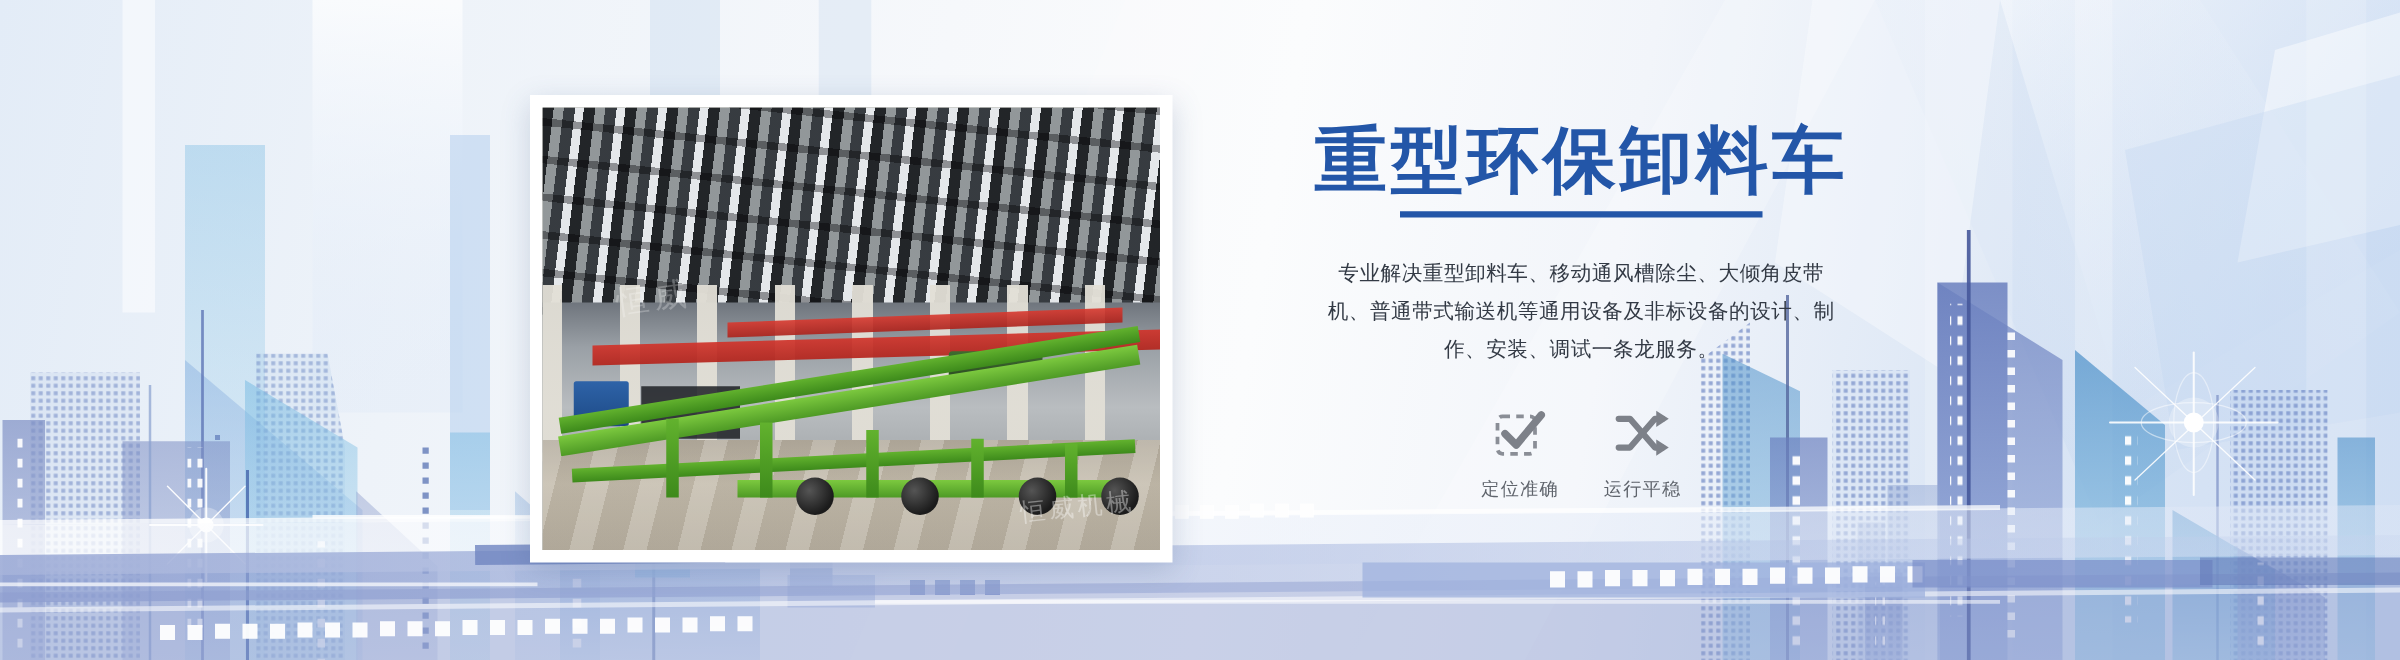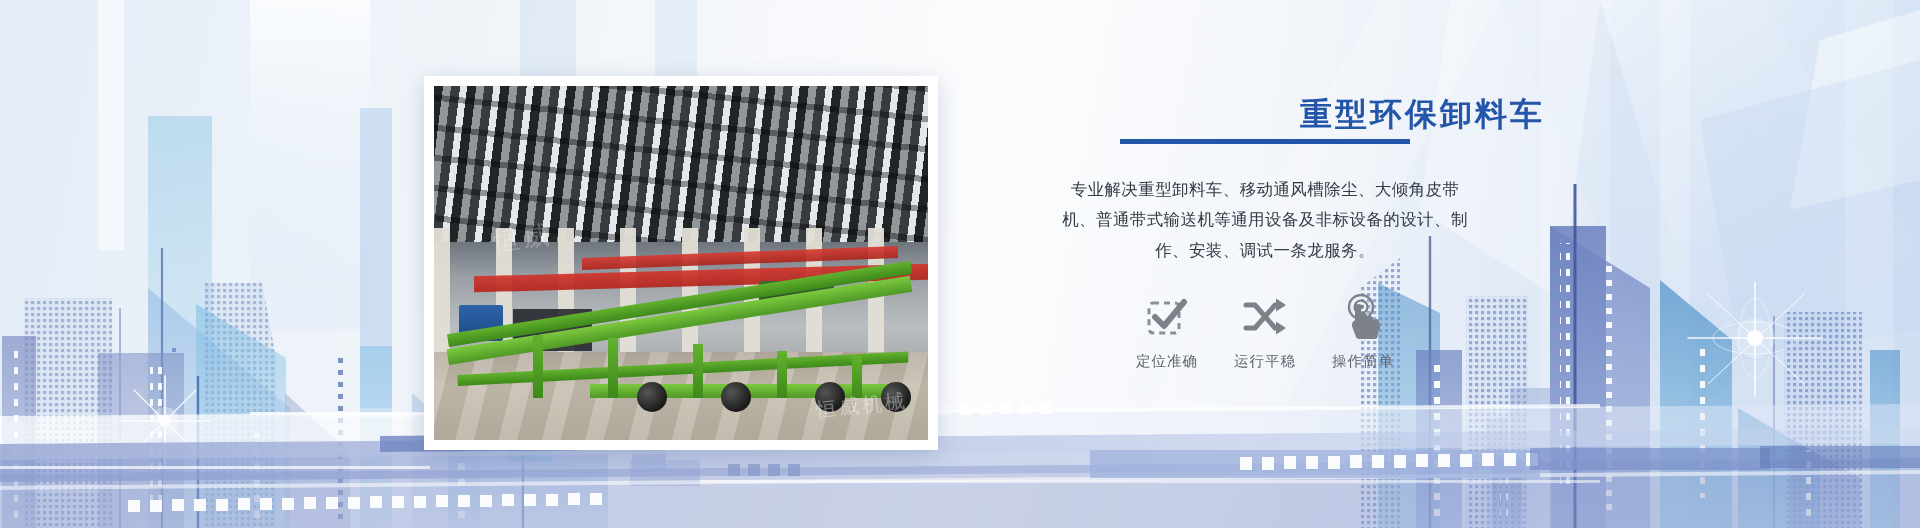--- a/index.html
+++ b/index.html
@@ -81,22 +81,22 @@
     font-family:"Liberation Serif","DejaVu Serif",serif;white-space:nowrap;}
   .ph-wm2{position:absolute;left:12%;top:38%;color:rgba(255,255,255,.26);
     font-size:26px;letter-spacing:4px;transform:rotate(-8deg);
     font-family:"Liberation Serif","DejaVu Serif",serif;white-space:nowrap;}
 
   
   .content{
     position:absolute;left:985px;top:96px;width:560px;text-align:center;
   }
   .title{
-    font-size:32px;font-weight:bold;color:#2356a8;letter-spacing:3px;
-    line-height:1.15;margin:0 0 4px 0;white-space:nowrap;text-align:right;
+    font-size:58px;font-weight:bold;color:#2356a8;letter-spacing:3px;
+    line-height:1.15;margin:0 0 4px 0;white-space:nowrap;
   }
   .title-rule{
     width:290px;height:5px;background:#2356a8;margin:6px auto 0 auto;
   }
   .desc{
     margin:30px auto 16px auto;width:420px;
     font-size:16.5px;line-height:1.85;color:#333a45;letter-spacing:.4px;
   }
   .features{
     display:flex;justify-content:center;align-items:center;
@@ -530,33 +530,17 @@
             <path d="M3 31 H12 L32 8 H38" stroke="#7d8189" stroke-width="5" stroke-linecap="round" stroke-linejoin="round"></path>
             <path d="M33 1.5 L43 8 L33 14.5 Z" fill="#7d8189"></path>
             <path d="M33 24.5 L43 31 L33 37.5 Z" fill="#7d8189"></path>
           </svg>
         </div>
         <div class="feat-label">运行平稳</div>
       </div>
 
 
 
-      <div class="feat">
-        <div class="feat-ico">
-          <svg width="42" height="46" viewBox="0 0 42 46" fill="none">
-            <circle cx="19" cy="13" r="12" stroke="#7d8189" stroke-width="2.4" fill="none"></circle>
-            <circle cx="19" cy="13" r="6.5" stroke="#7d8189" stroke-width="2.2" fill="none"></circle>
-            <circle cx="19" cy="13" r="2.4" fill="#7d8189"></circle>
-            <path d="M16 13 V30 M16 22 h5 a3 3 0 0 1 3 3 v5
-                     M24 25 h3.5 a3 3 0 0 1 3 3 v4
-                     M30.5 28 h3 a3 3 0 0 1 3 3 v4" stroke="#7d8189" stroke-width="3" fill="none" stroke-linecap="round"></path>
-            <path d="M13 26 q-5 3 -2 9 l3 8 q1 2 3 2 h16 q2 0 2.5-2 l1.5-9 V28
-                     a3 3 0 0 0-6 0 v-3 a3 3 0 0 0-6 0 v-3 a3 3 0 0 0-6 0 V13
-                     a3 3 0 0 0-6 0 z" fill="#7d8189"></path>
-          </svg>
-        </div>
-        <div class="feat-label">操作简单</div>
-      </div>
 
     </div>
   </div>
 
 </div>
 
 </body></html>

